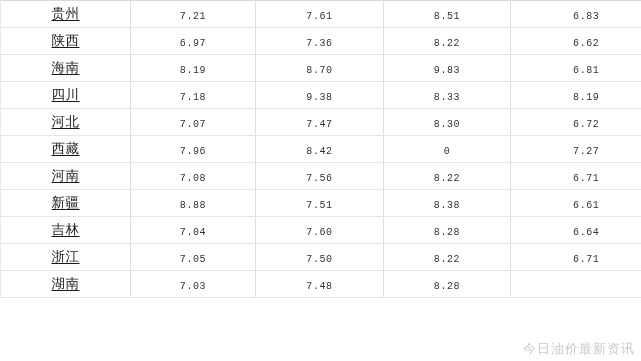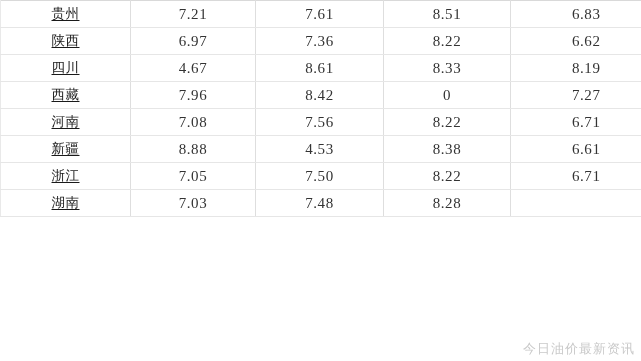--- a/index.html
+++ b/index.html
@@ -72,22 +72,22 @@
     font-size: 13.5px;
     font-family: "DejaVu Sans", "Liberation Sans", sans-serif;
     text-decoration: underline;
     text-underline-offset: 2px;
     letter-spacing: 0.5px;
     cursor: pointer;
   }
 
   .value-text {
     display: inline-block;
-    font-family: Liberation Serif, serif;
-    font-size: 15px;
+    font-family: Liberation Mono, monospace;
+    font-size: 10px;
     color: #333333;
     letter-spacing: 0.6px;
   }
 
   #watermark {
     position: absolute;
     right: 6px;
     bottom: 3px;
     font-family: "DejaVu Sans", "Liberation Sans", sans-serif;
     font-size: 13px;
@@ -121,46 +121,67 @@
           <td class="value-cell last-col"><span class="value-text">6.83</span></td>
         </tr>
         <tr>
           <td class="province-cell"><span class="province-link">陕西</span></td>
           <td class="value-cell"><span class="value-text">6.97</span></td>
           <td class="value-cell"><span class="value-text">7.36</span></td>
           <td class="value-cell"><span class="value-text">8.22</span></td>
           <td class="value-cell last-col"><span class="value-text">6.62</span></td>
         </tr>
         <tr>
+          <td class="province-cell"><span class="province-link">海南</span></td>
+          <td class="value-cell"><span class="value-text">8.19</span></td>
+          <td class="value-cell"><span class="value-text">8.70</span></td>
+          <td class="value-cell"><span class="value-text">9.83</span></td>
+          <td class="value-cell last-col"><span class="value-text">6.81</span></td>
+        </tr>
+        <tr>
           <td class="province-cell"><span class="province-link">四川</span></td>
-          <td class="value-cell"><span class="value-text">4.67</span></td>
-          <td class="value-cell"><span class="value-text">8.61</span></td>
+          <td class="value-cell"><span class="value-text">7.18</span></td>
+          <td class="value-cell"><span class="value-text">9.38</span></td>
           <td class="value-cell"><span class="value-text">8.33</span></td>
           <td class="value-cell last-col"><span class="value-text">8.19</span></td>
+        </tr>
+        <tr>
+          <td class="province-cell"><span class="province-link">河北</span></td>
+          <td class="value-cell"><span class="value-text">7.07</span></td>
+          <td class="value-cell"><span class="value-text">7.47</span></td>
+          <td class="value-cell"><span class="value-text">8.30</span></td>
+          <td class="value-cell last-col"><span class="value-text">6.72</span></td>
         </tr>
         <tr>
           <td class="province-cell"><span class="province-link">西藏</span></td>
           <td class="value-cell"><span class="value-text">7.96</span></td>
           <td class="value-cell"><span class="value-text">8.42</span></td>
           <td class="value-cell"><span class="value-text">0</span></td>
           <td class="value-cell last-col"><span class="value-text">7.27</span></td>
         </tr>
         <tr>
           <td class="province-cell"><span class="province-link">河南</span></td>
           <td class="value-cell"><span class="value-text">7.08</span></td>
           <td class="value-cell"><span class="value-text">7.56</span></td>
           <td class="value-cell"><span class="value-text">8.22</span></td>
           <td class="value-cell last-col"><span class="value-text">6.71</span></td>
         </tr>
         <tr>
           <td class="province-cell"><span class="province-link">新疆</span></td>
           <td class="value-cell"><span class="value-text">8.88</span></td>
-          <td class="value-cell"><span class="value-text">4.53</span></td>
+          <td class="value-cell"><span class="value-text">7.51</span></td>
           <td class="value-cell"><span class="value-text">8.38</span></td>
           <td class="value-cell last-col"><span class="value-text">6.61</span></td>
+        </tr>
+        <tr>
+          <td class="province-cell"><span class="province-link">吉林</span></td>
+          <td class="value-cell"><span class="value-text">7.04</span></td>
+          <td class="value-cell"><span class="value-text">7.60</span></td>
+          <td class="value-cell"><span class="value-text">8.28</span></td>
+          <td class="value-cell last-col"><span class="value-text">6.64</span></td>
         </tr>
         <tr>
           <td class="province-cell"><span class="province-link">浙江</span></td>
           <td class="value-cell"><span class="value-text">7.05</span></td>
           <td class="value-cell"><span class="value-text">7.50</span></td>
           <td class="value-cell"><span class="value-text">8.22</span></td>
           <td class="value-cell last-col"><span class="value-text">6.71</span></td>
         </tr>
         <tr>
           <td class="province-cell"><span class="province-link">湖南</span></td>

